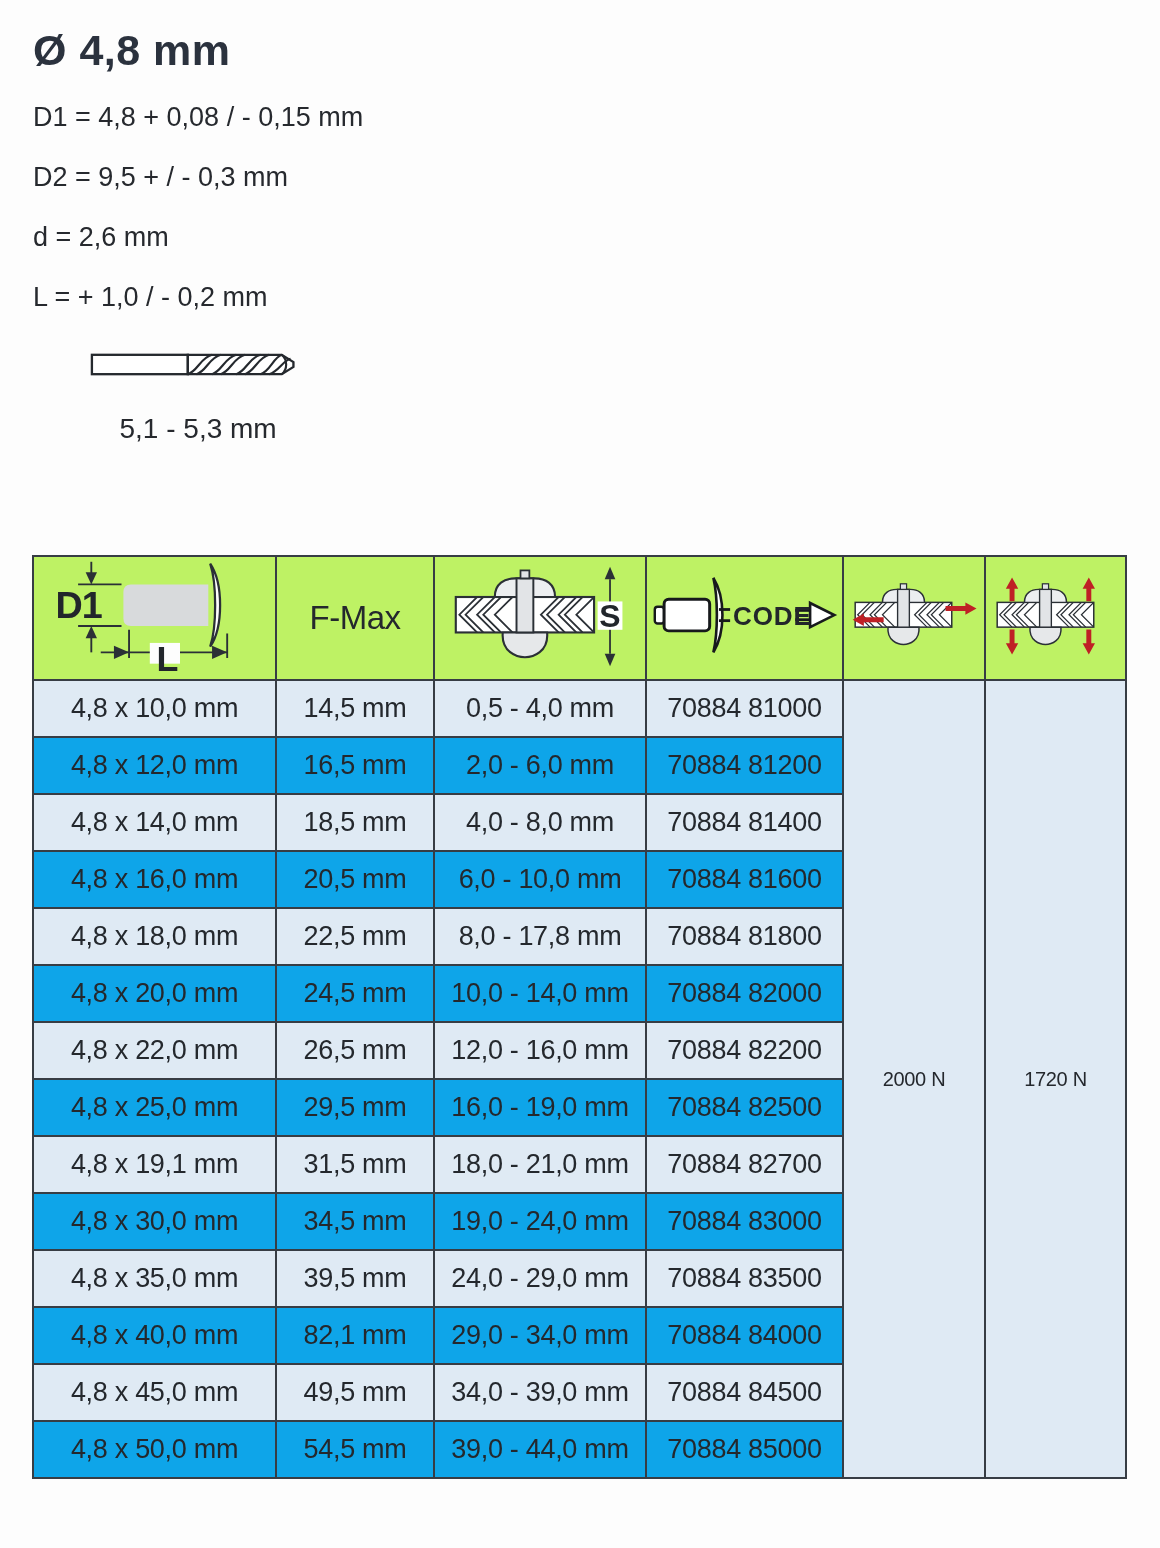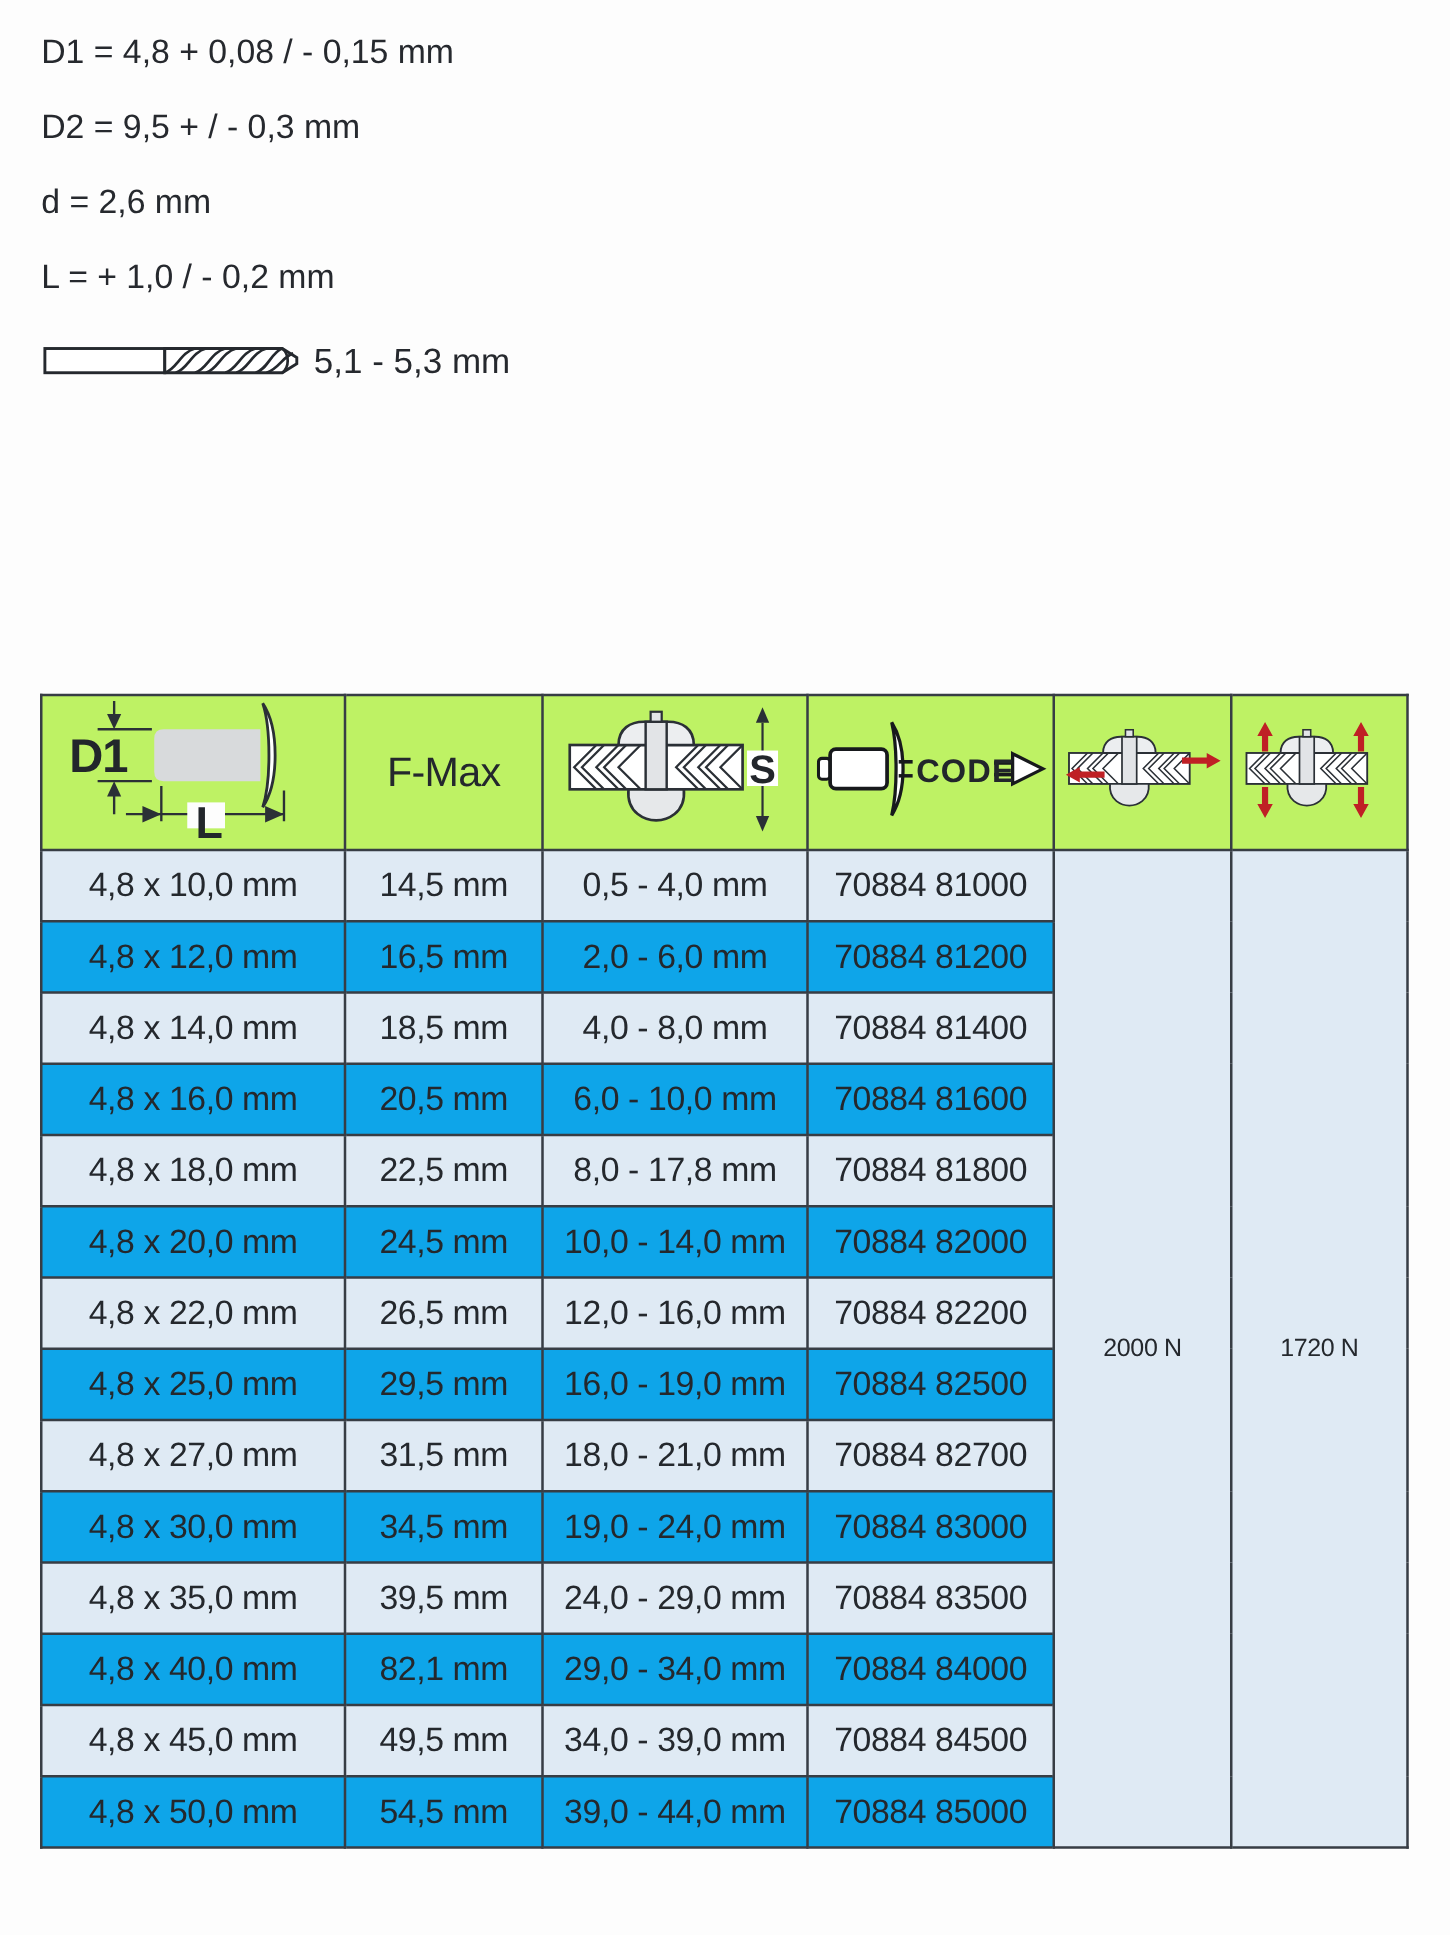--- a/index.html
+++ b/index.html
@@ -7,21 +7,21 @@
     position:relative; width:1160px; height:1548px;
     background:#fdfdfd; overflow:hidden;
     font-family:"Liberation Sans", sans-serif; color:#24282d;
   }
   .intro { position:absolute; left:33px; top:26px; }
   .page-title {
     font-size:43px; font-weight:bold; color:#2b323e;
     margin:0 0 27px 0; letter-spacing:0.5px;
   }
   .spec-line { font-size:27px; color:#26292e; margin-bottom:29px; white-space:nowrap; }
-  .drill-row { display:flex; align-items:center; margin-top:4px; }
+  .drill-row { display:flex; align-items:center; gap:26px; margin-top:4px;flex-direction:column; }
   .drill-size { font-size:28px; color:#26292e; }
 
   table.spec-table {
     position:absolute; left:32px; top:555px;
     border-collapse:collapse; table-layout:fixed;
   }
   .spec-table th, .spec-table td {
     border:2px solid #373d44; padding:0;
     text-align:center; vertical-align:middle;
   }
@@ -31,20 +31,21 @@
   .spec-table td.merged { background:#dfeaf4; font-size:20px; }
   .fmax-header { font-size:33px; font-weight:normal; letter-spacing:-0.5px; }
   svg text { font-family:"Liberation Sans", sans-serif; fill:#22262b; }
 </style>
 </head>
 <body>
 
 <div class="page">
 
   <div class="intro">
+    <h1 class="page-title">Ø 4,8 mm</h1>
     <div>
         <div class="spec-line">D1 = 4,8 + 0,08 / - 0,15 mm</div>
         <div class="spec-line">D2 = 9,5 + / - 0,3 mm</div>
         <div class="spec-line">d = 2,6 mm</div>
         <div class="spec-line">L = + 1,0 / - 0,2 mm</div>
       </div>
     <div class="drill-row">
       <svg width="218" height="45" viewBox="0 0 225 46">
         <g stroke="#25292e" stroke-width="2.4" fill="#ffffff">
           <rect x="3" y="13" width="99" height="20"></rect>
@@ -257,21 +258,21 @@
           <td>12,0 - 16,0 mm</td>
           <td>70884 82200</td>
         </tr>
         <tr>
           <td>4,8 x 25,0 mm</td>
           <td>29,5 mm</td>
           <td>16,0 - 19,0 mm</td>
           <td>70884 82500</td>
         </tr>
         <tr>
-          <td>4,8 x 27,0 mm</td>
+          <td>4,8 x 19,1 mm</td>
           <td>31,5 mm</td>
           <td>18,0 - 21,0 mm</td>
           <td>70884 82700</td>
         </tr>
         <tr>
           <td>4,8 x 30,0 mm</td>
           <td>34,5 mm</td>
           <td>19,0 - 24,0 mm</td>
           <td>70884 83000</td>
         </tr>

